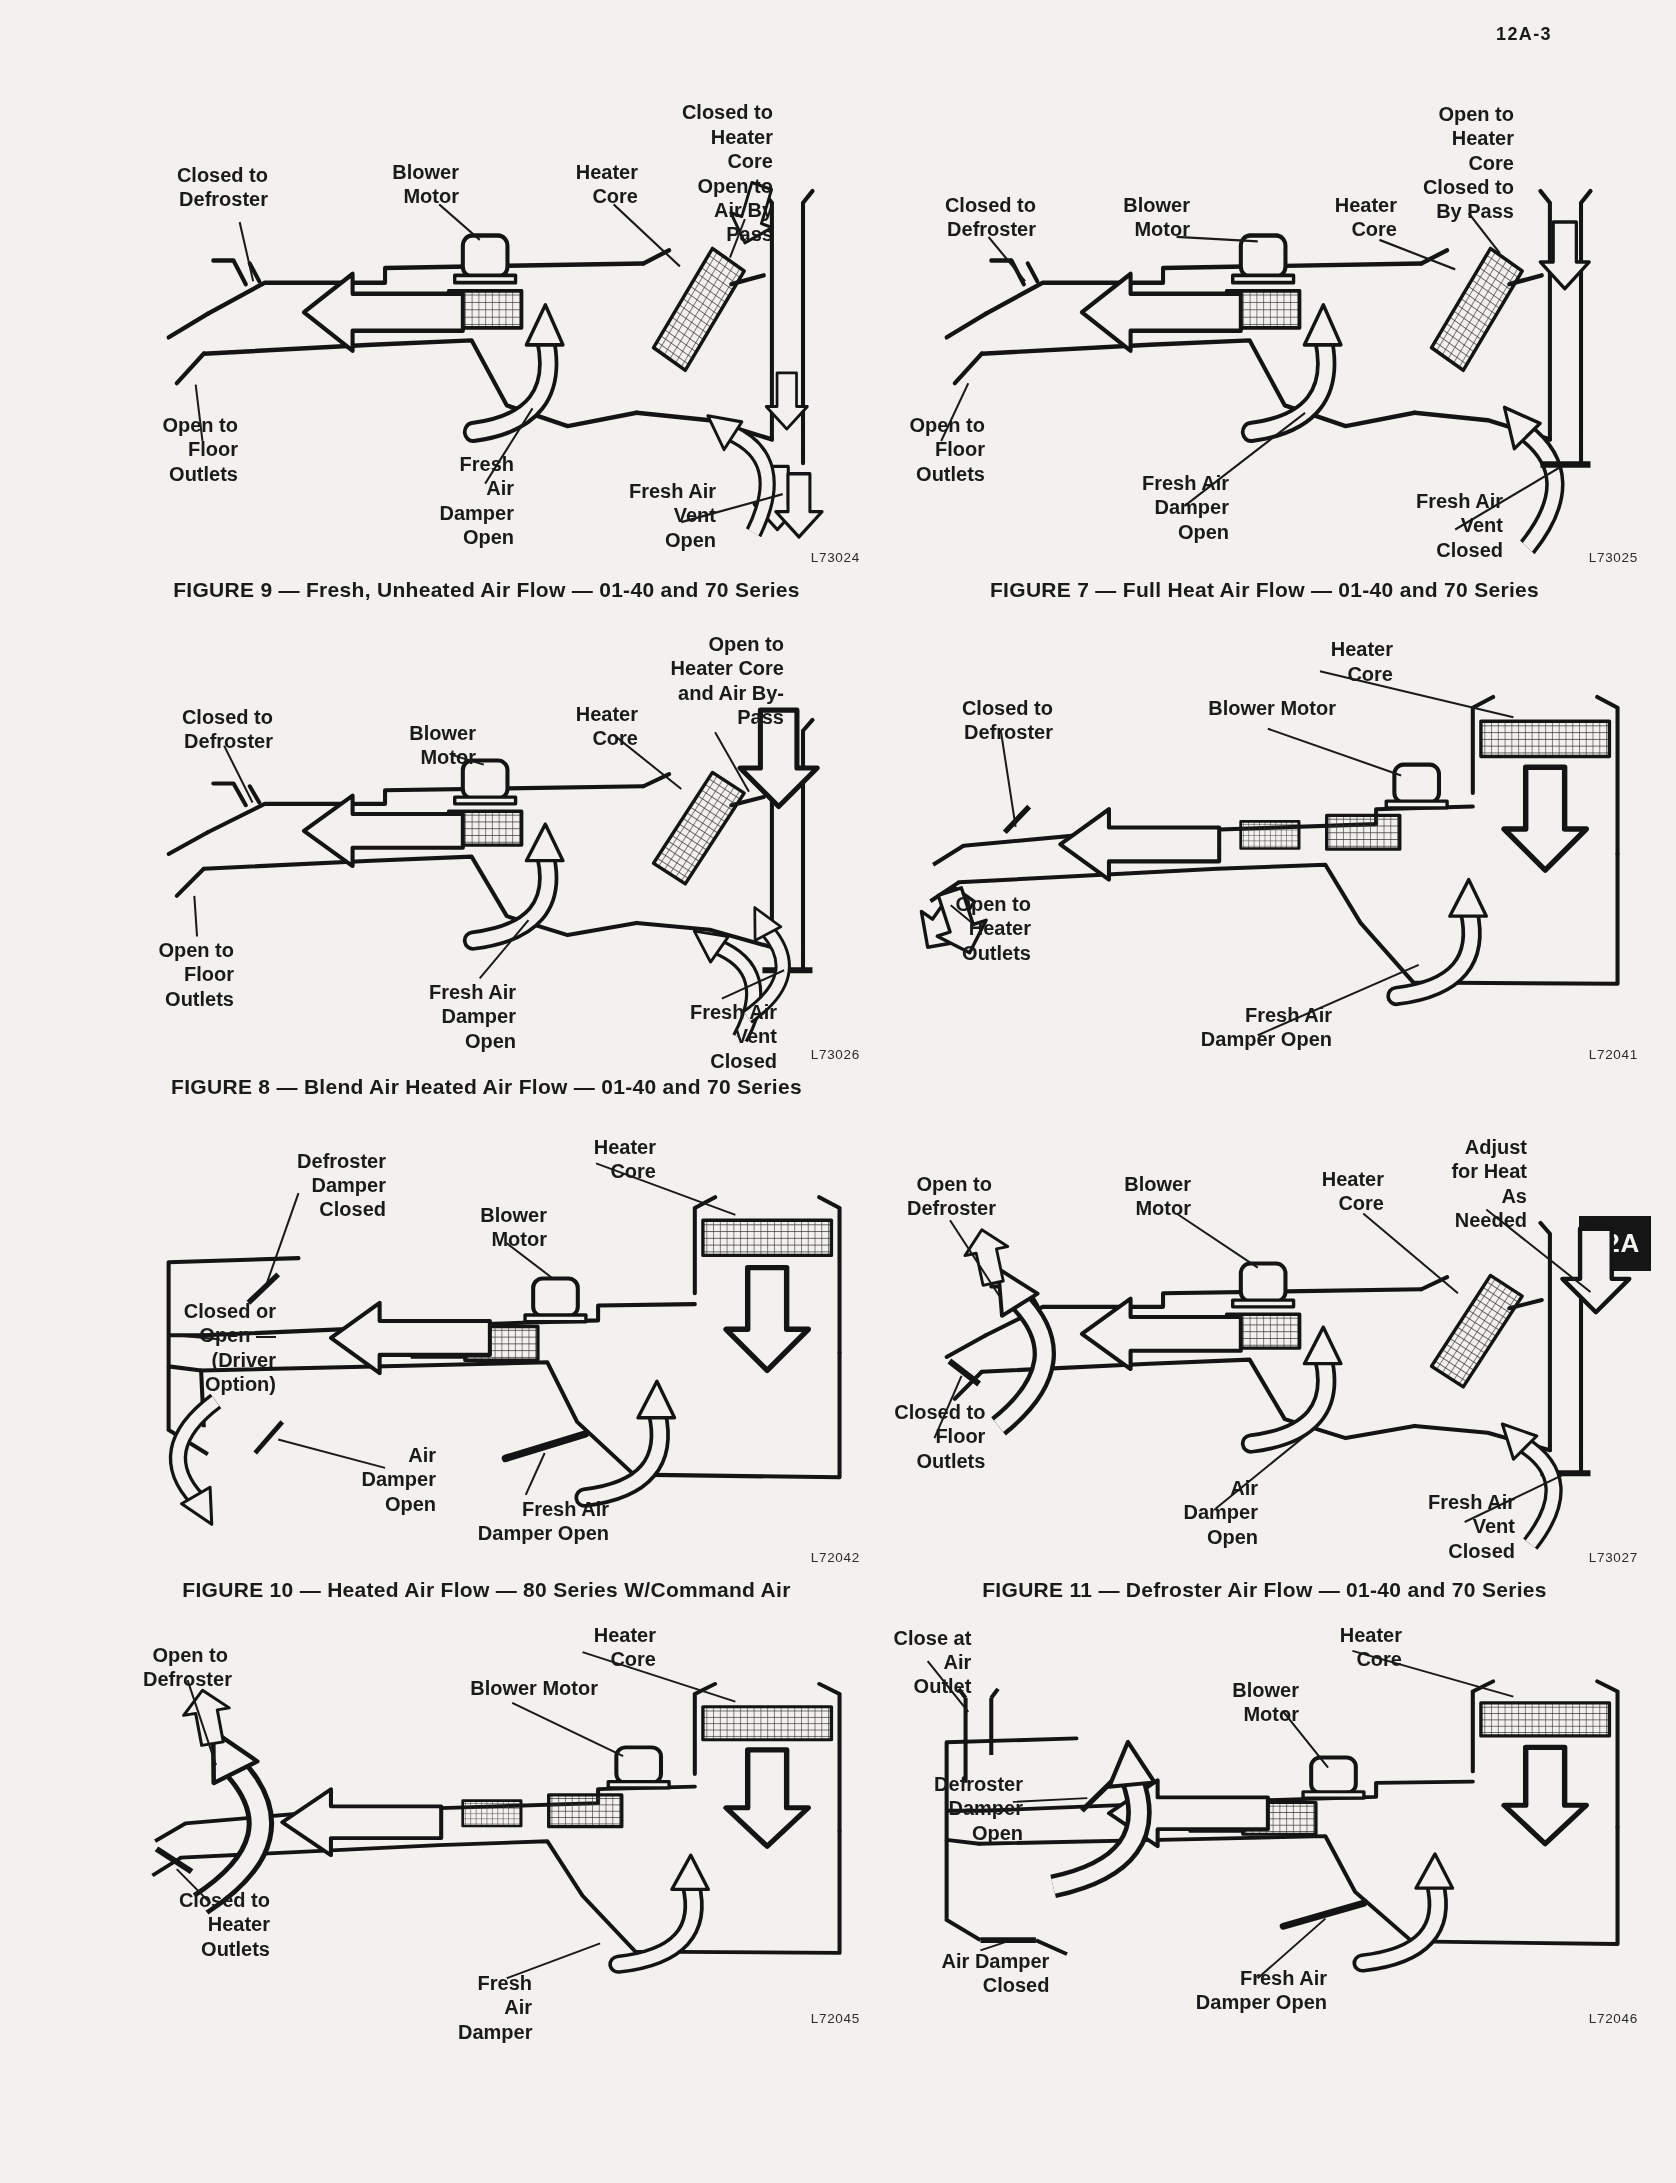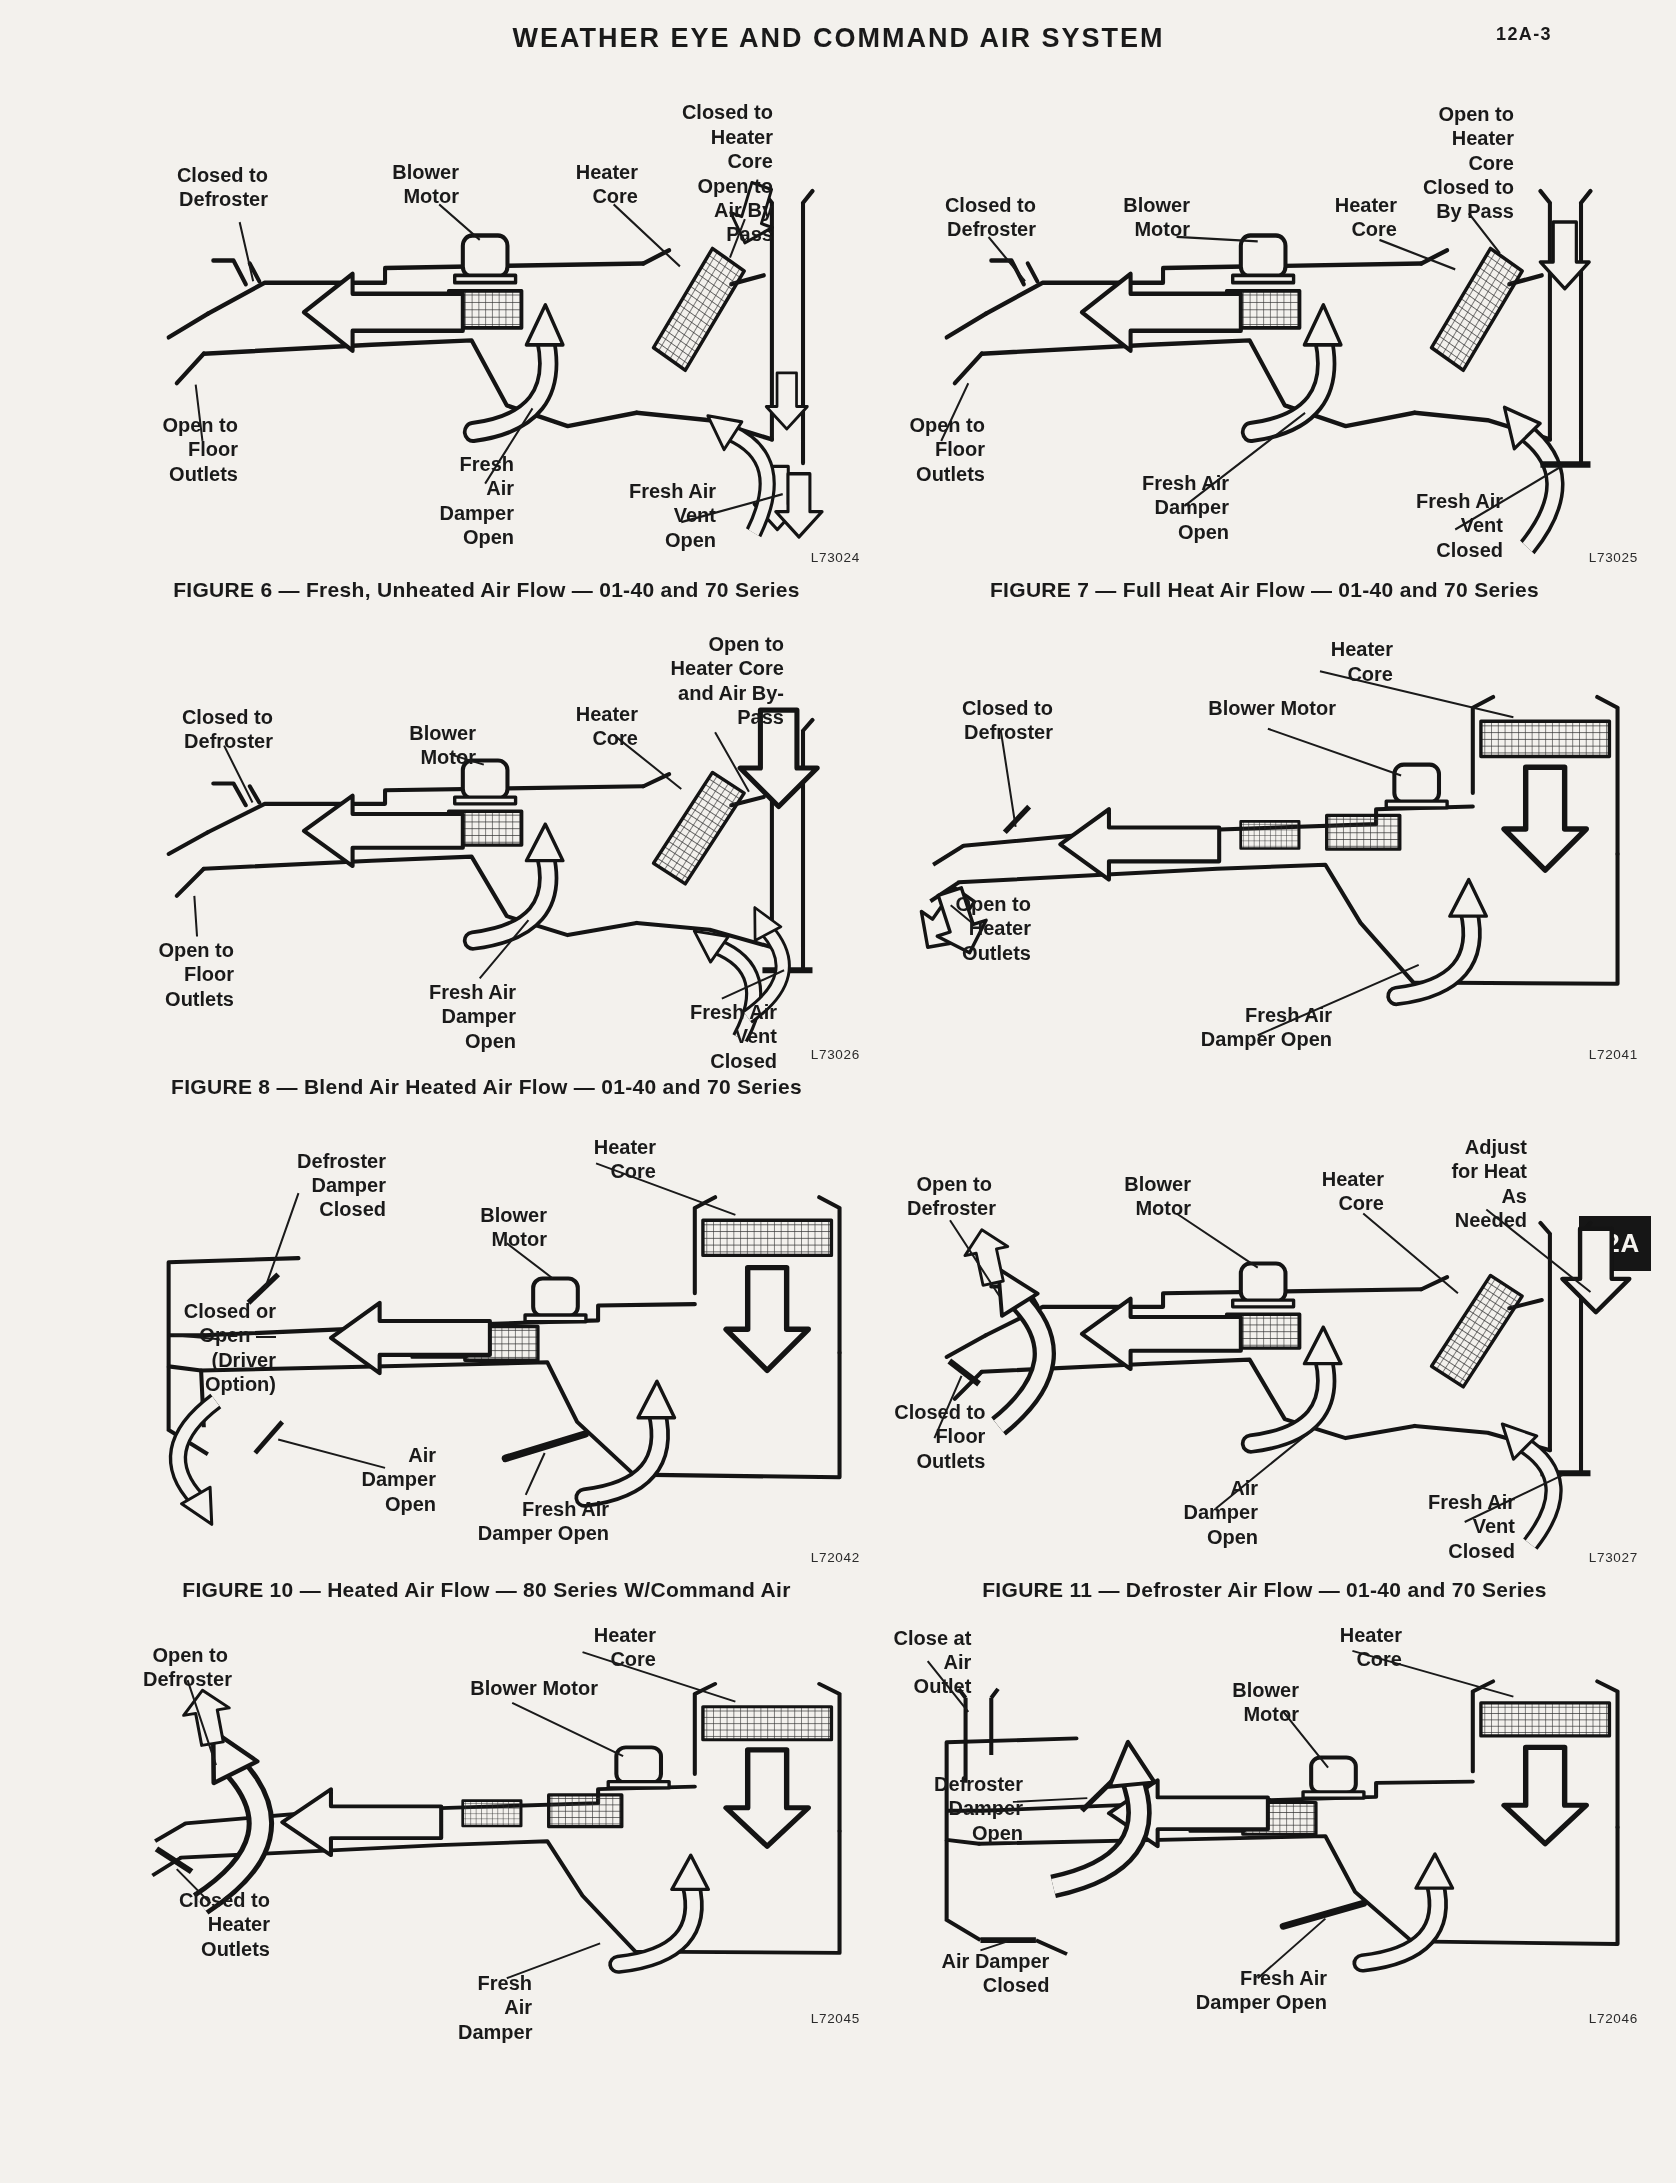--- a/index.html
+++ b/index.html
@@ -115,21 +115,20 @@
       <use href="#resistor" transform="translate(500,310) scale(0.75)"></use>
       <path d="M598 478 L716 442" stroke-width="11"></path>
       <use href="#barrow" transform="translate(340,300)"></use>
       <use href="#curve" transform="translate(820,398)"></use>
     </g>
   </defs>
 </svg>
 
 <div class="page">
 
-  <div class="header-title">WEATHER EYE AND COMMAND AIR SYSTEM</div>
   <div class="page-number">12A-3</div>
   <div class="side-tab">12A</div>
 
   <figure class="fig" style="left:101px;top:95px;">
     <div class="diagram">
       <svg viewBox="0 0 1140 640" width="771" height="473" preserveAspectRatio="none">
         <use href="#baseA"></use>
         <use href="#harrow" transform="translate(952,200) rotate(18) scale(0.85)"></use>
         <use href="#harrow" transform="translate(1014,452) scale(0.8)"></use>
         <use href="#harrow" transform="translate(1000,588) scale(0.9)"></use>
@@ -139,21 +138,21 @@
       </svg>
       <div class="lbl" style="left:66px;top:68px;width:101px">Closed to Defroster</div>
       <div class="lbl" style="left:284px;top:65px;width:74px">Blower Motor</div>
       <div class="lbl" style="left:473px;top:65px;width:64px">Heater Core</div>
       <div class="lbl" style="left:571px;top:5.4px;width:101px">Closed to Heater Core Open to Air By Pass</div>
       <div class="lbl" style="left:39px;top:318px;width:98px">Open to Floor Outlets</div>
       <div class="lbl" style="left:333px;top:357px;width:80px">Fresh Air Damper Open</div>
       <div class="lbl" style="left:524px;top:384px;width:91px">Fresh Air Vent Open</div>
       <div class="code">L73024</div>
     </div>
-    <figcaption class="cap">FIGURE 6 — Fresh, Unheated Air Flow — 01-40 and 70 Series</figcaption>
+    <figcaption class="cap">FIGURE 9 — Fresh, Unheated Air Flow — 01-40 and 70 Series</figcaption>
   </figure>
 
   <figure class="fig" style="left:879px;top:95px;">
     <div class="diagram">
       <svg viewBox="0 0 1140 640" width="771" height="473" preserveAspectRatio="none">
         <use href="#baseA"></use>
         <use href="#harrow" transform="translate(1014,262) scale(0.95)"></use>
         <use href="#curve" transform="translate(945,448) rotate(-42) scale(0.95)"></use>
         <path class="blk" d="M978 500 L1052 500" stroke-width="9"></path>
         <path class="leader" d="M162 192 L216 252 M440 192 L560 198 M740 196 L852 236 M872 160 L918 214 M92 468 L132 390 M452 556 L630 430 M852 588 L1010 502"></path>

